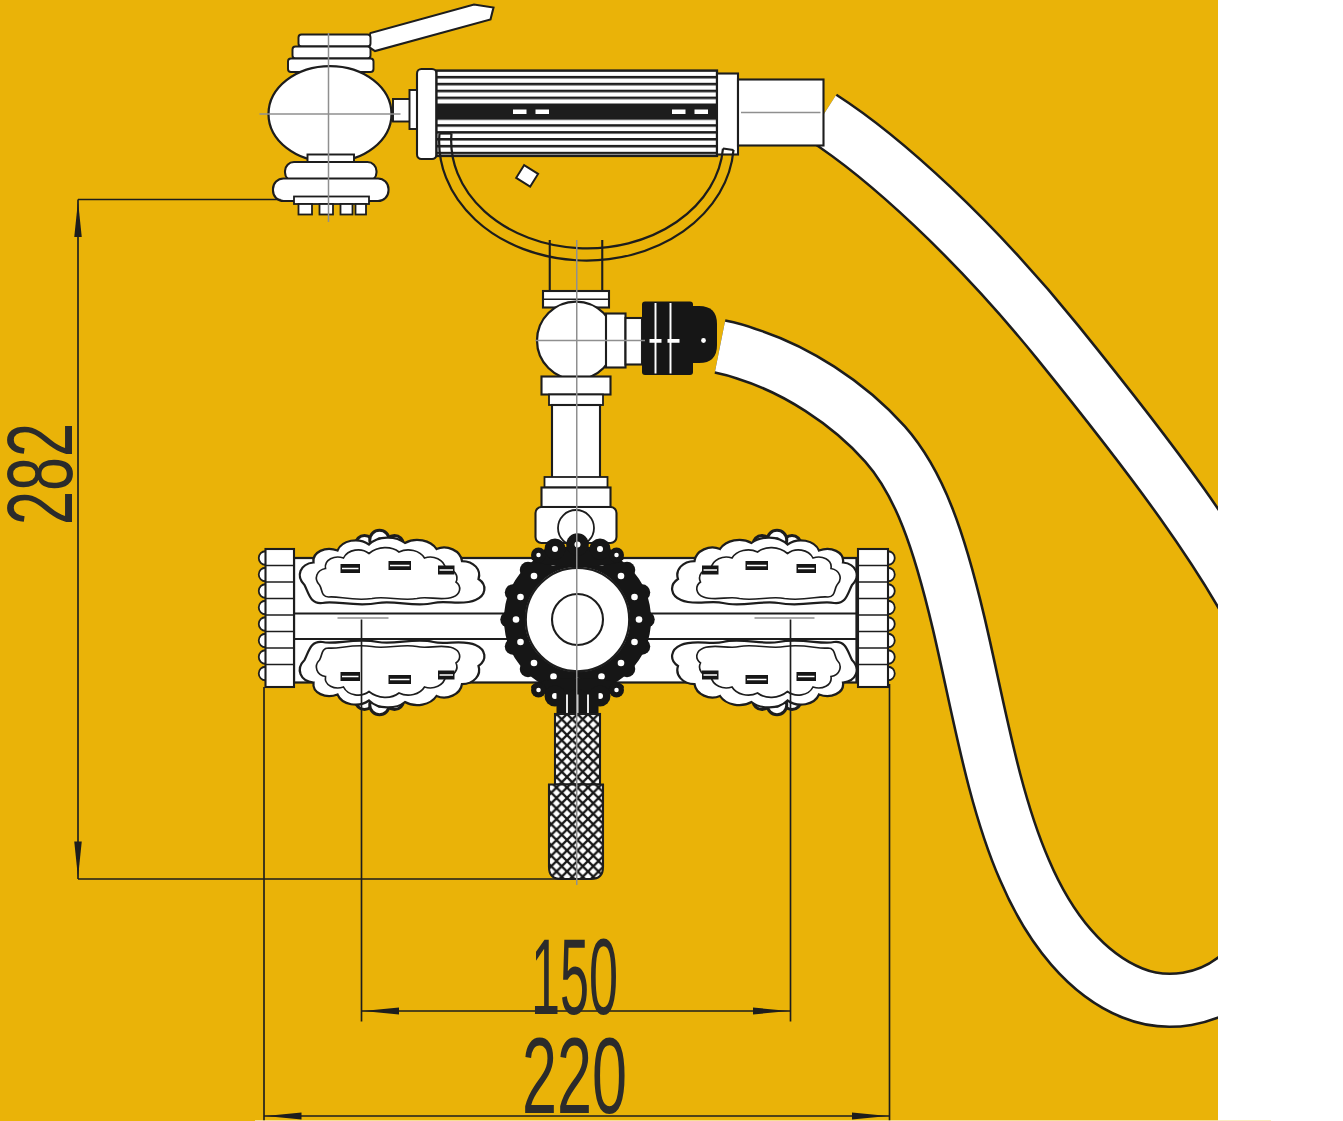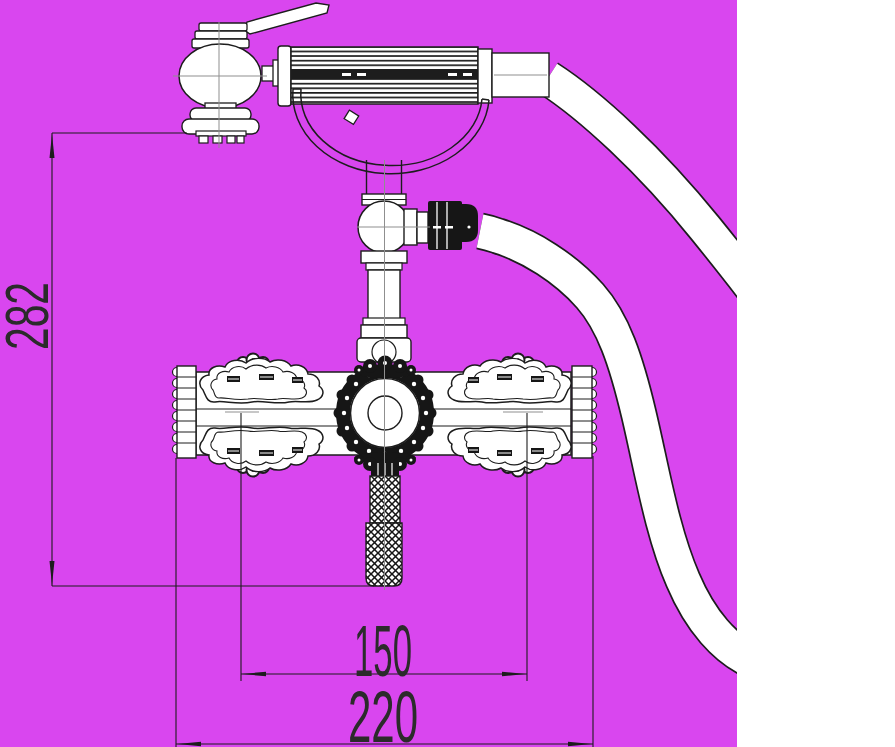--- a/index.html
+++ b/index.html
@@ -1,16 +1,16 @@
 <!DOCTYPE html>
 <html><head>
 <meta charset="utf-8">
 <style>
   html,body{margin:0;padding:0;background:#ffffff;}
-  .stage{position:relative;width:737px;height:747px;background:#d946ef;overflow:hidden;
+  .stage{position:relative;width:812px;height:747px;background:#eab308;overflow:hidden;
          font-family:"Liberation Sans", sans-serif;}
   svg{display:block;}
   text.dim{fill:#2b2b2b;font-family:"Liberation Sans", sans-serif;}
 </style>
 </head>
 <body>
 
 <div class="stage">
 <svg width="895" height="747" viewBox="0 0 895 747">
   <defs>

